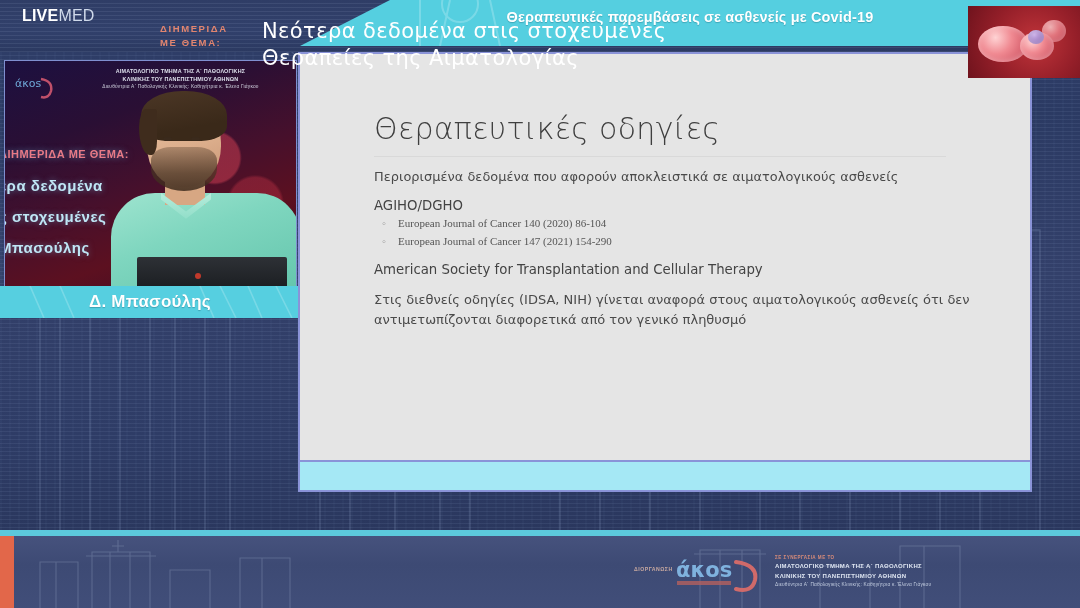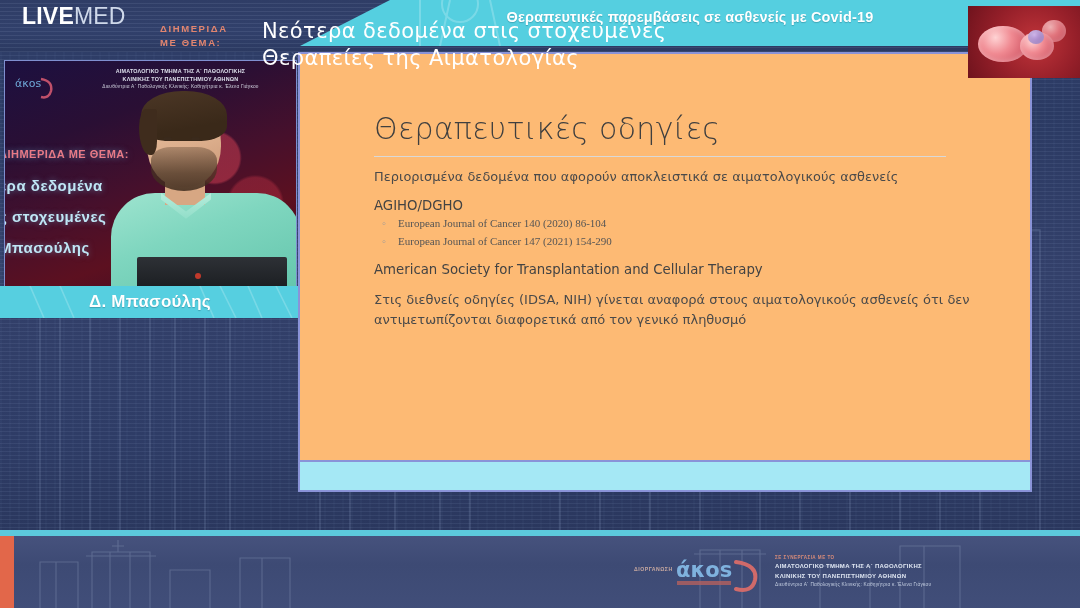--- a/index.html
+++ b/index.html
@@ -49,21 +49,21 @@
     background: linear-gradient(180deg,#2f3d66 0%, #31406b 60%, #2b3961 100%);
   }
   .topbar-tex {
     position: absolute; inset: 0;
     opacity: .5;
     background-image: repeating-linear-gradient(0deg, rgba(175,192,222,.22) 0px, rgba(175,192,222,.22) 1px, rgba(0,0,0,0) 1px, rgba(0,0,0,0) 4px);
   }
   .logo {
     position: absolute;
     left: 22px; top: 6px;
-    font-size: 23px;
+    font-size: 16px;
     font-weight: 700;
     letter-spacing: .2px;
     color: #ffffff;
     z-index: 6;
     line-height: 20px;
   }
   .logo .med { color: #cfd9ea; font-weight: 400; }
 
   
   .header-band {
@@ -254,21 +254,21 @@
     width: 734px; height: 440px;
     border: 2px solid #8a93d8;
     box-sizing: border-box;
     background: #ffffff;
     overflow: hidden;
   }
   .slide-white {
     position: absolute;
     left: 0; top: 0; right: 0;
     height: 408px;
-    background: #fdba74;
+    background: #e5e5e5;
   }
   .slide-cyan {
     position: absolute;
     left: 0; bottom: 0; right: 0;
     height: 30px;
     background: #a5e8f5;
     border-top: 2px solid #8a93d8;
     box-sizing: border-box;
   }
 

